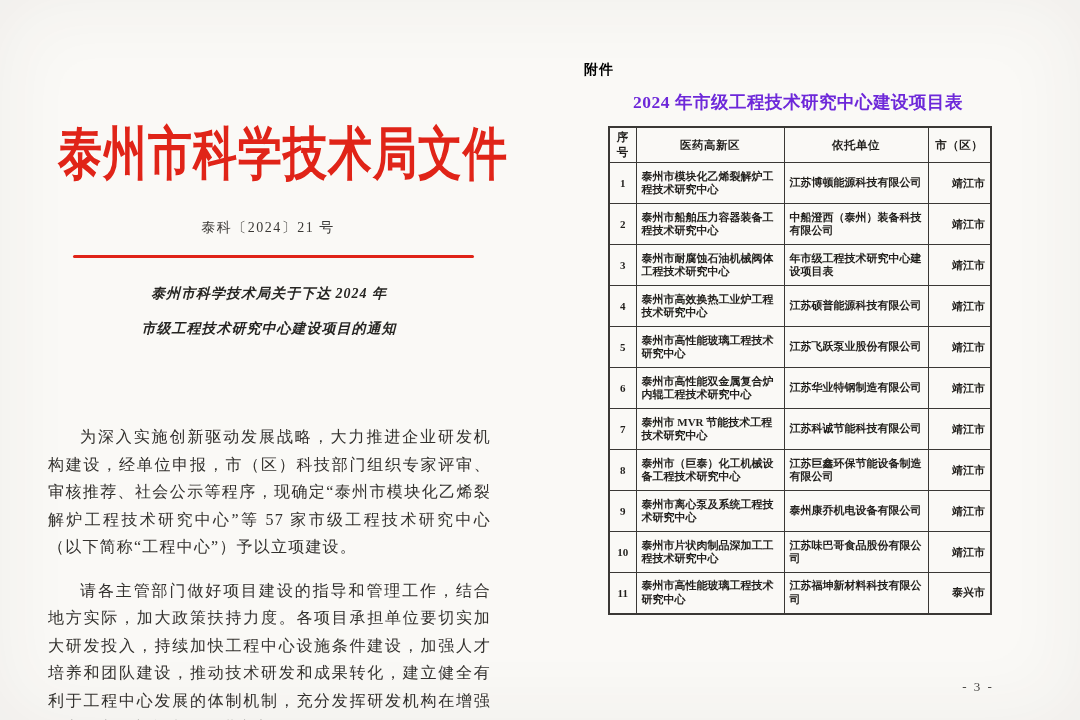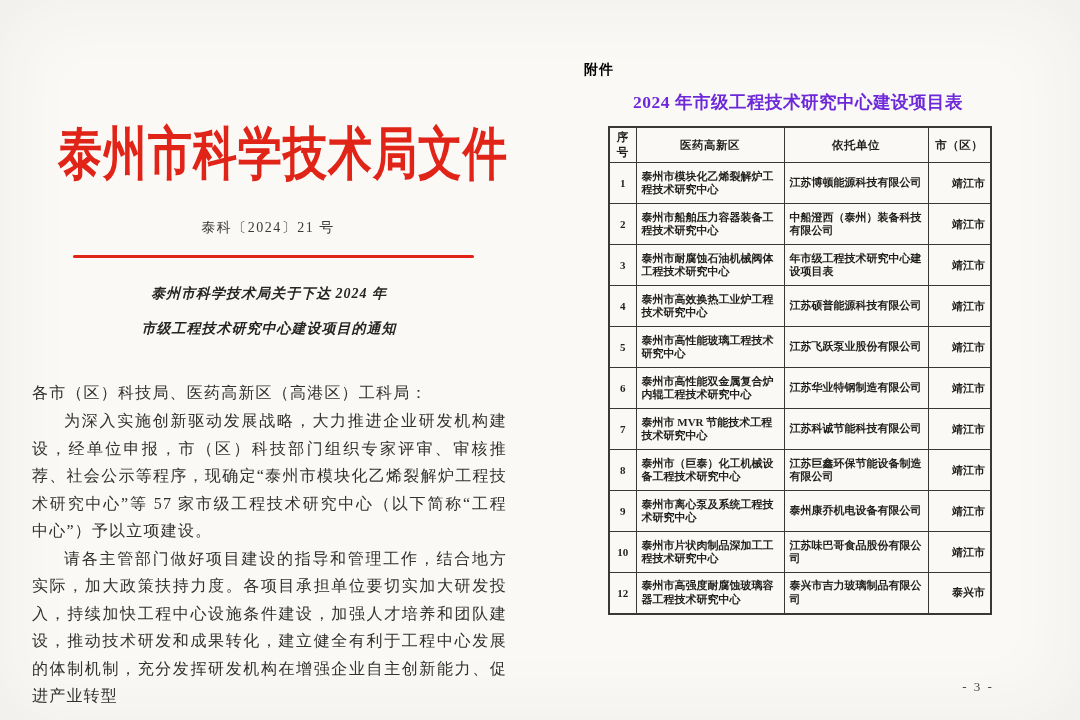--- a/index.html
+++ b/index.html
@@ -35,21 +35,21 @@
   }
   .salutation {
     position:absolute; left:32px; top:383px; width:475px;
     font-size:16px; letter-spacing:1.2px; color:#33312e;
   }
   .body-text {
     position:absolute; left:32px; top:407px; width:475px;
     font-size:16px; line-height:27.5px; letter-spacing:1.2px;
     text-align:justify; color:#33312e;
   }
-  .body-text p { margin:0; text-indent:2em; }
+  .body-text p { margin:16px; text-indent:2em; }
   
   .page-right { position:absolute; left:540px; top:0; width:540px; height:720px; }
   .attachment-label {
     position:absolute; left:584px; top:61px;
     font-size:14px; font-weight:bold; letter-spacing:1px; color:#000000;
   }
   .table-title {
     position:absolute; left:604px; top:90px; width:388px;
     text-align:center; font-size:17.5px; font-weight:bold;
     letter-spacing:0.5px; color:#6d28d9;
@@ -80,21 +80,20 @@
 <body>
 
 <div class="page-left">
   <div class="agency-header">泰州市科学技术局文件</div>
   <div class="doc-number">泰科〔2024〕21 号</div>
   <div class="red-line"></div>
   <div class="notice-title">
     <span>泰州市科学技术局关于下达 2024 年</span><br>
     <span>市级工程技术研究中心建设项目的通知</span>
   </div>
-  <div class="salutation">各市（区）科技局、医药高新区（高港区）工科局：</div>
   <div class="body-text">
     <p>为深入实施创新驱动发展战略，大力推进企业研发机构建设，经单位申报，市（区）科技部门组织专家评审、审核推荐、社会公示等程序，现确定“泰州市模块化乙烯裂解炉工程技术研究中心”等 57 家市级工程技术研究中心（以下简称“工程中心”）予以立项建设。</p>
     <p>请各主管部门做好项目建设的指导和管理工作，结合地方实际，加大政策扶持力度。各项目承担单位要切实加大研发投入，持续加快工程中心设施条件建设，加强人才培养和团队建设，推动技术研发和成果转化，建立健全有利于工程中心发展的体制机制，充分发挥研发机构在增强企业自主创新能力、促进产业转型</p>
   </div>
 </div>
 
 <div class="page-right"></div>
 <div class="attachment-label">附件</div>
 <div class="table-title">2024 年市级工程技术研究中心建设项目表</div>
 
@@ -177,23 +176,23 @@
     <td class="c-district">靖江市</td>
   </tr>
 
   <tr>
     <td class="c-no">10</td>
     <td class="c-project">泰州市片状肉制品深加工工程技术研究中心</td>
     <td class="c-unit">江苏味巴哥食品股份有限公司</td>
     <td class="c-district">靖江市</td>
   </tr>
 
-
   <tr>
-    <td class="c-no">12</td>
-    <td class="c-project">泰州市高强度耐腐蚀玻璃容器工程技术研究中心</td>
-    <td class="c-unit">泰兴市吉力玻璃制品有限公司</td>
+    <td class="c-no">11</td>
+    <td class="c-project">泰州市高性能玻璃工程技术研究中心</td>
+    <td class="c-unit">江苏福坤新材料科技有限公司</td>
     <td class="c-district">泰兴市</td>
   </tr>
+
 </tbody>
 </table>
 
 <div class="page-number">- 3 -</div>
 
 </body></html>

